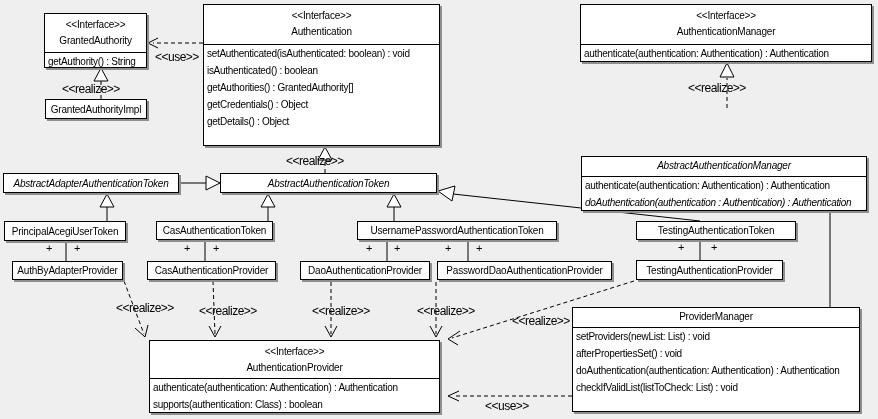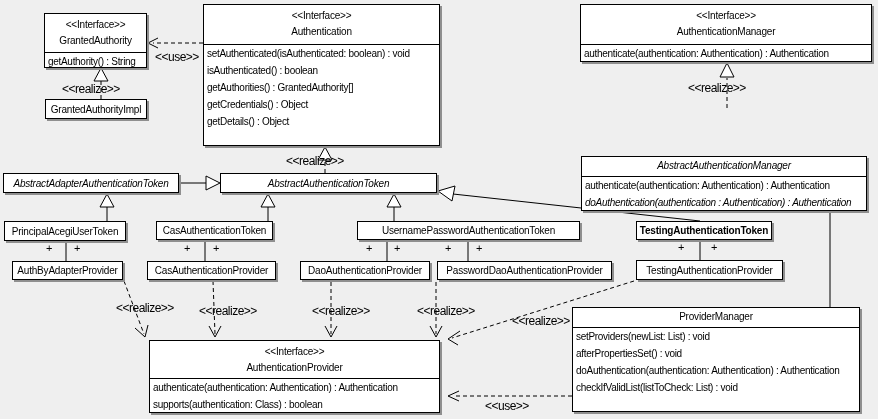--- a/index.html
+++ b/index.html
@@ -167,25 +167,25 @@
 </div>
 
 <div class="box" style="left:4px;top:221px;width:122px;height:20px;">
   <div class="single">PrincipalAcegiUserToken</div>
 </div>
 
 <div class="box" style="left:156px;top:221px;width:117px;height:19px;">
   <div class="single">CasAuthenticationToken</div>
 </div>
 
-<div class="box" style="left:357px;top:221px;width:223px;height:19px;">
+<div class="box" style="left:357px;top:221px;width:200px;height:19px;">
   <div class="single">UsernamePasswordAuthenticationToken</div>
 </div>
 
-<div class="box" style="left:636px;top:221px;width:136px;height:19px;font-weight:bold;">
+<div class="box" style="left:636px;top:221px;width:160px;height:19px;">
   <div class="single">TestingAuthenticationToken</div>
 </div>
 
 <div class="box" style="left:12px;top:261px;width:111px;height:19px;">
   <div class="single">AuthByAdapterProvider</div>
 </div>
 
 <div class="box" style="left:147px;top:261px;width:129px;height:19px;">
   <div class="single">CasAuthenticationProvider</div>
 </div>

